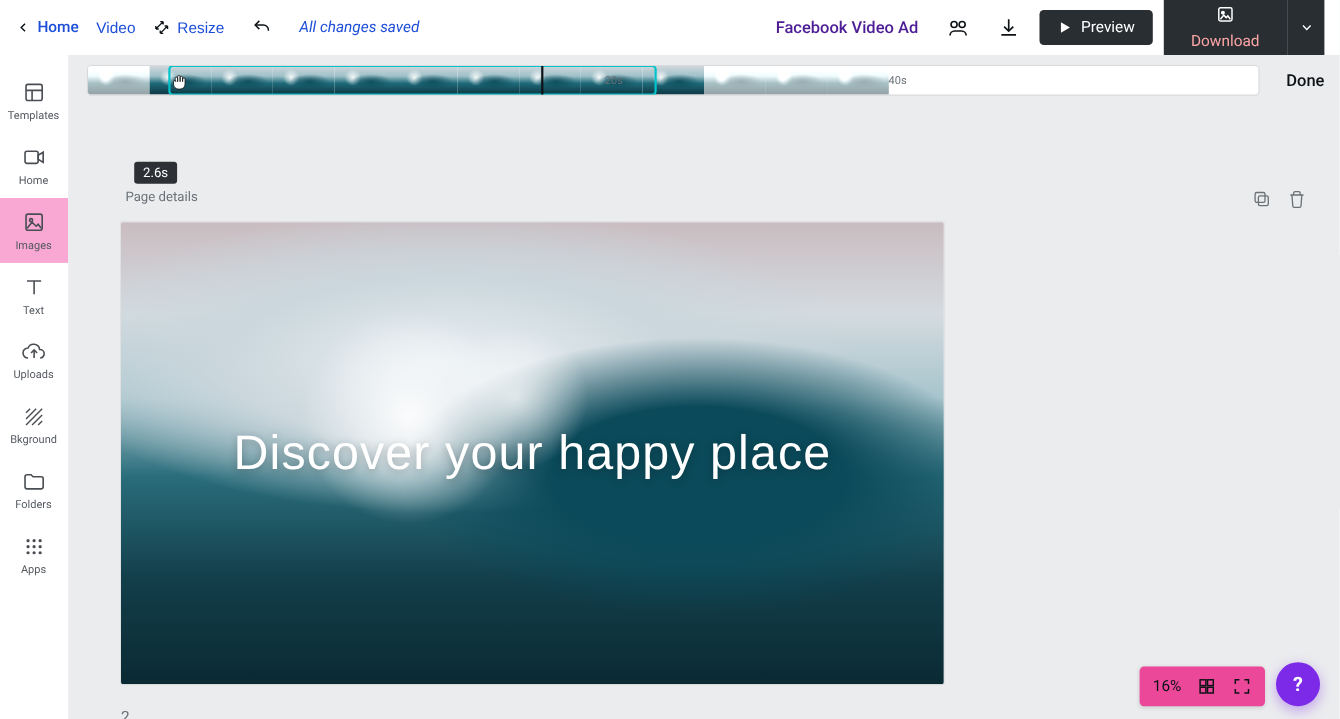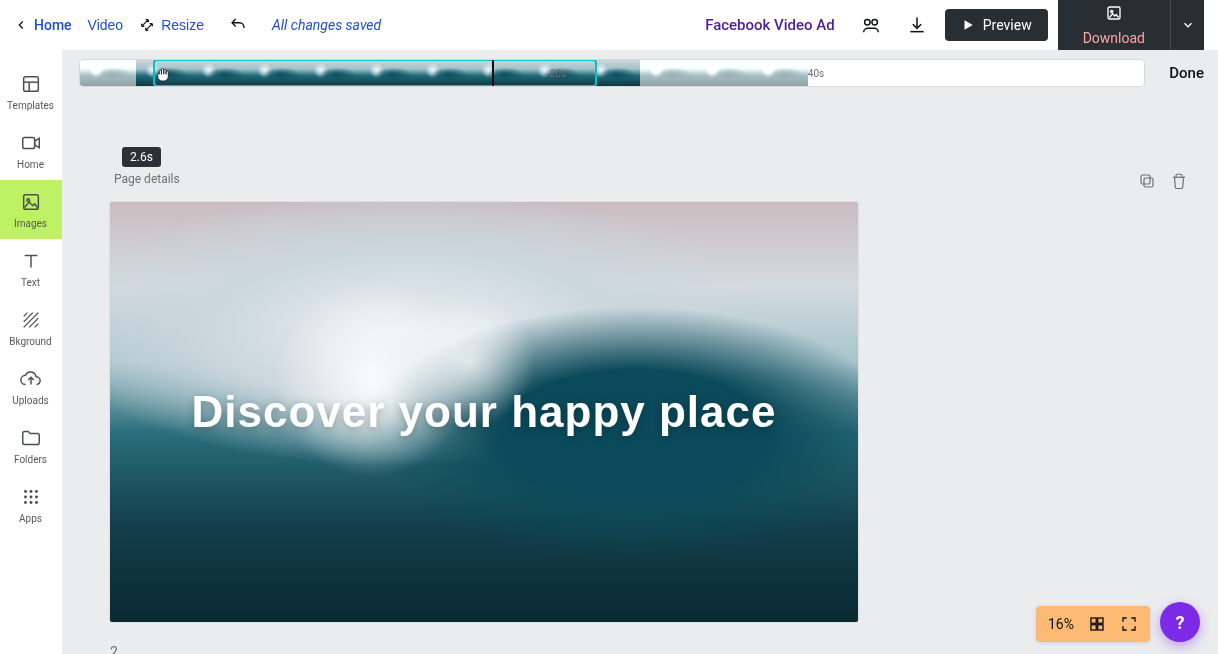--- a/index.html
+++ b/index.html
@@ -23,21 +23,21 @@
     .preview-btn { display:flex; align-items:center; gap:8px; background:#292e33; color:#fff; padding:8px 16px; border-radius:4px; font-size:14px; cursor:pointer; }
     .download-btn-group { display:flex; align-items:stretch; }
     .download-btn { display:flex; align-items:center; gap:8px; background:#292e33; color:#fca5a5; padding:8px 25px; border-radius:4px 0 0 4px; font-size:14px; cursor:pointer;flex-direction:column; }
     .download-caret { width:34px; display:flex; align-items:center; justify-content:center; background:#292e33; border-left:1px solid #444a50; border-radius:0 4px 4px 0; cursor:pointer; }
 
     
     .main { position:absolute; top:50px; left:0; right:0; bottom:0; display:flex; }
     .side-rail { width:62px; background:#fff; border-right:1px solid transparent; display:flex; flex-direction:column; align-items:center; padding-top:12px; }
     .rail-item { width:62px; display:flex; flex-direction:column; align-items:center; justify-content:space-between; gap:4px; padding:10px 0; cursor:pointer;}
     .rail-item span.lbl { font-size:10px; color:#555a60; }
-    .rail-item.active { background:#bef264; }
+    .rail-item.active { background:#f9a8d4; }
     .rail-ico { width:24px; height:24px; display:flex; align-items:center; justify-content:center; color:#4a4e53; }
 
     .panel { width:327px; background:#fff; padding:22px 22px 0 22px; overflow-y:auto; }
     .panel-divider { position:absolute; left:389px; top:50px; bottom:0; width:1px; background:#e5e6e8; }
     .search-wrap { position:relative; margin-bottom:16px; }
     .search-wrap svg { position:absolute; left:12px; top:50%; transform:translateY(-50%); color:#555a60; }
     .search-input { width:100%; height:37px; border:1px solid #d7d9dc; border-radius:4px; padding:0 12px 0 40px; font-size:14px; outline:none; }
 
     .grid { display:flex; flex-wrap:wrap; gap:8px; }
     .thumb { border-radius:6px; overflow:hidden; cursor:pointer; position:relative; }
@@ -58,25 +58,25 @@
     .time-badge { position:absolute; top:97px; left:60px; background:#2d3136; color:#fff; font-size:12px; padding:3px 8px; border-radius:3px; }
 
     .page-meta { position:absolute; top:122px; left:52px; display:flex; align-items:center; }
     .page-meta-lbl { font-size:12px; color:#6b7177; }
     .page-actions { position:absolute; top:122px; right:30px; display:flex; align-items:center; gap:14px; }
     .page-actions .ico { width:18px; height:18px; color:#6b7177; cursor:pointer; }
 
     
     .canvas-wrap { position:absolute; top:152px; left:48px; width:748px; height:420px; border-radius:2px; overflow:hidden; box-shadow:0 0 0 1px rgba(0,0,0,0.05); }
     .canvas-bg { position:absolute; inset:0; }
-    .canvas-text { position:absolute; inset:0; display:flex; align-items:center; justify-content:center; font-family: "Arial Black", Arial, sans-serif; font-weight:700; font-size:44px; letter-spacing:1px; color:#fff; text-shadow:0 2px 8px rgba(0,0,0,0.25); }
+    .canvas-text { position:absolute; inset:0; display:flex; align-items:center; justify-content:center; font-family: "Arial Black", Arial, sans-serif; font-weight:400; font-size:44px; letter-spacing:1px; color:#fff; text-shadow:0 2px 8px rgba(0,0,0,0.25); }
     .canvas-footer { position:absolute; top:594px; left:48px; font-size:14px; color:#6b7177; }
 
     
-    .zoom-bar { position:absolute; right:68px; bottom:12px; height:36px; background:#fdba74; border-radius:4px; box-shadow:0 1px 4px rgba(0,0,0,0.12); display:flex; align-items:center; padding:0 12px; gap:14px; }
+    .zoom-bar { position:absolute; right:68px; bottom:12px; height:36px; background:#ec4899; border-radius:4px; box-shadow:0 1px 4px rgba(0,0,0,0.12); display:flex; align-items:center; padding:0 12px; gap:14px; }
     .zoom-val { font-size:14px; color:#0d1216; }
     .fab { position:absolute; right:18px; bottom:12px; width:40px; height:40px; border-radius:50%; background:#7d2ae8; color:#fff; display:flex; align-items:center; justify-content:center; font-size:18px; font-weight:700; cursor:pointer; box-shadow:0 4px 12px rgba(125,42,232,0.4); }
 
     
     .wave-big { width:100%; height:100%;
       background:
         radial-gradient(ellipse 60% 50% at 70% 55%, #0b4a5a 0%, #0b4a5a 30%, rgba(11,74,90,0) 60%),
         radial-gradient(ellipse 90% 60% at 40% 30%, #e8eef2 0%, #cbd7dd 30%, rgba(200,215,222,0) 55%),
         linear-gradient(180deg, #c9bcc0 0%, #d4dbe0 20%, #a7c4cc 38%, #2a6d7b 55%, #123d49 78%, #0a2a33 100%);
       position:relative;
@@ -204,39 +204,39 @@
       <span class="rail-ico">
           <svg width="22" height="22" viewBox="0 0 24 24" fill="none" stroke="currentColor" stroke-width="1.6">
             <line x1="5" y1="6" x2="19" y2="6"></line>
             <line x1="12" y1="6" x2="12" y2="19"></line>
           </svg>
         </span>
       <span class="lbl">Text</span>
     </div>
     <div class="rail-item">
       <span class="rail-ico">
+          <svg width="22" height="22" viewBox="0 0 24 24" fill="none" stroke="currentColor" stroke-width="1.6">
+            <path d="M6 18a5 5 0 0 1 0-10 6 6 0 0 1 11.5 1.5A4 4 0 0 1 18 18"></path>
+            <polyline points="9 13 12 10 15 13"></polyline>
+            <line x1="12" y1="10" x2="12" y2="18"></line>
+          </svg>
+        </span>
+      <span class="lbl">Uploads</span>
+    </div>
+    <div class="rail-item">
+      <span class="rail-ico">
           <svg width="22" height="22" viewBox="0 0 24 24" fill="none" stroke="currentColor" stroke-width="1.4">
             <line x1="4" y1="8" x2="8" y2="4"></line>
             <line x1="4" y1="14" x2="14" y2="4"></line>
             <line x1="4" y1="20" x2="20" y2="4"></line>
             <line x1="10" y1="20" x2="20" y2="10"></line>
             <line x1="16" y1="20" x2="20" y2="16"></line>
           </svg>
         </span>
       <span class="lbl">Bkground</span>
-    </div>
-    <div class="rail-item">
-      <span class="rail-ico">
-          <svg width="22" height="22" viewBox="0 0 24 24" fill="none" stroke="currentColor" stroke-width="1.6">
-            <path d="M6 18a5 5 0 0 1 0-10 6 6 0 0 1 11.5 1.5A4 4 0 0 1 18 18"></path>
-            <polyline points="9 13 12 10 15 13"></polyline>
-            <line x1="12" y1="10" x2="12" y2="18"></line>
-          </svg>
-        </span>
-      <span class="lbl">Uploads</span>
     </div>
     <div class="rail-item">
       <span class="rail-ico">
           <svg width="22" height="22" viewBox="0 0 24 24" fill="none" stroke="currentColor" stroke-width="1.6">
             <path d="M3 7a2 2 0 0 1 2-2h4l2 2h8a2 2 0 0 1 2 2v8a2 2 0 0 1-2 2H5a2 2 0 0 1-2-2z"></path>
           </svg>
         </span>
       <span class="lbl">Folders</span>
     </div>
     <div class="rail-item">

